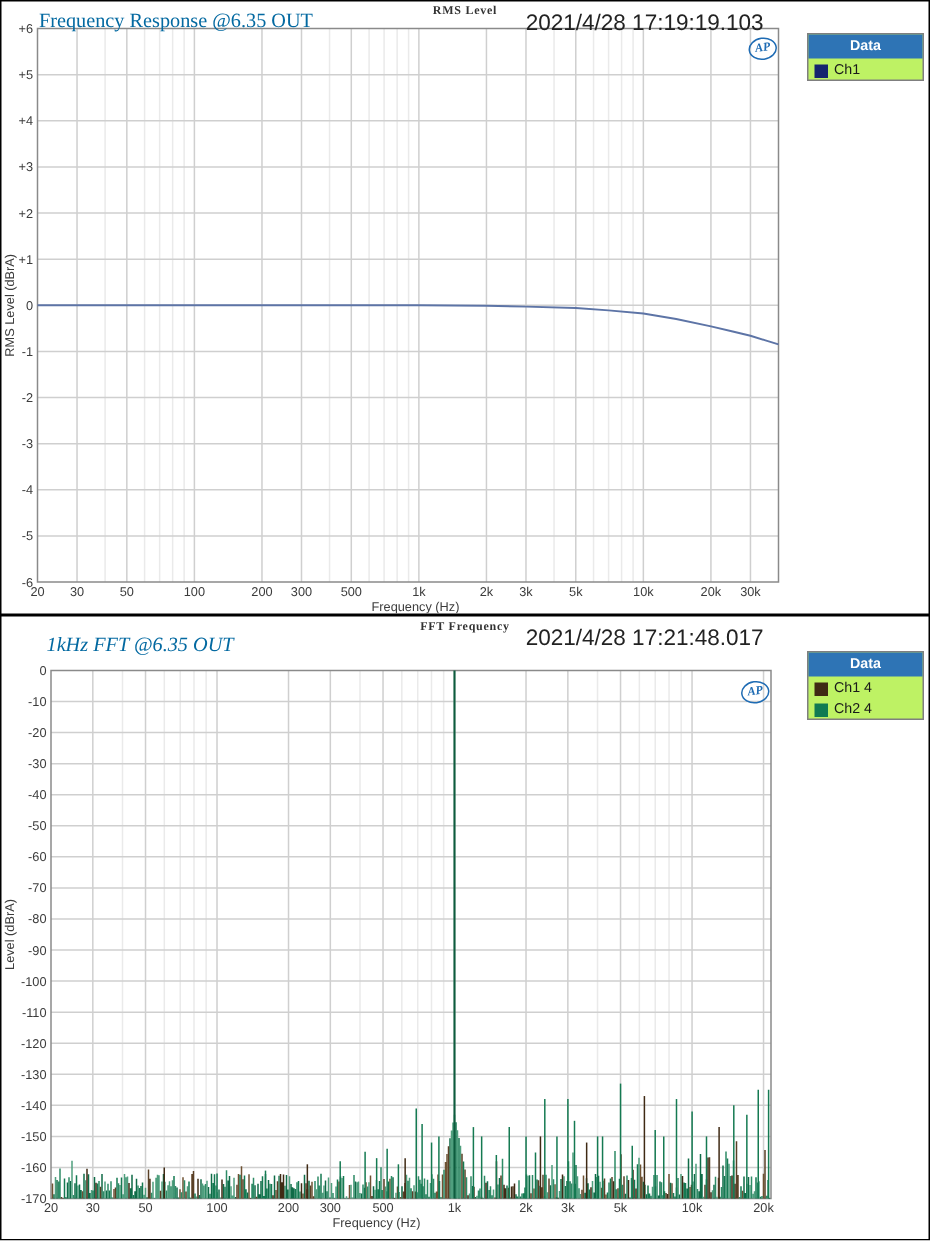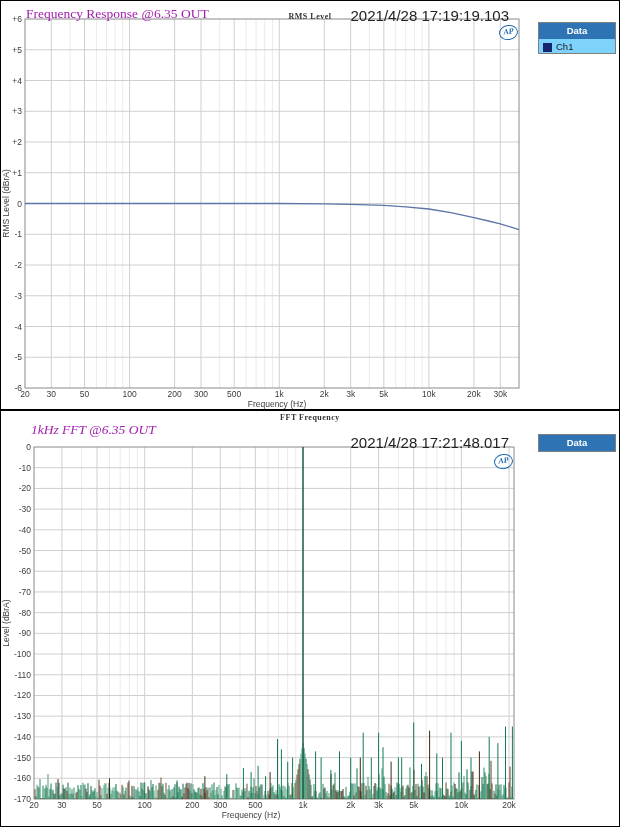--- a/index.html
+++ b/index.html
@@ -1,30 +1,30 @@
 <!DOCTYPE html>
 <html><head>
 <meta charset="utf-8">
 <style>
   html,body{margin:0;padding:0;background:#fff;}
   body{width:620px;height:827px;position:relative;font-family:"Liberation Sans",sans-serif;}
   .panel{position:absolute;left:0;width:620px;background:#fff;border:1px solid #000;box-sizing:border-box;overflow:hidden;}
   #panel0{top:0;height:410px;}
   #panel1{top:410px;height:417px;}
   .panel-header{position:absolute;left:0;right:0;text-align:center;font-family:"Liberation Serif",serif;font-size:8px;font-weight:bold;color:#333;letter-spacing:.5px;}
-  #panel0 .panel-header{top:11px;}
+  #panel0 .panel-header{top:1px;}
   #panel1 .panel-header{top:2px;}
-  .chart-title{position:absolute;font-family:"Liberation Serif",serif;font-size:13.5px;color:#a21caf;}
+  .chart-title{position:absolute;font-family:"Liberation Serif",serif;font-size:13.5px;color:#0369a1;}
   #panel0 .chart-title{left:25px;top:5px;}
   #panel1 .chart-title{left:30px;top:11px;font-style:italic;}
   .timestamp{position:absolute;right:110px;font-family:Liberation Sans, sans-serif;font-size:15px;color:#222;}
   #panel0 .timestamp{top:6px;}
-  #panel1 .timestamp{top:23px;margin-left:34px;}
+  #panel1 .timestamp{top:6px;margin-left:34px;}
   svg.chart{position:absolute;left:0;top:0;}
-  .legend{position:absolute;left:537px;width:76px;border:1px solid #7f7f7f;background:#7dd3fc;}
+  .legend{position:absolute;left:537px;width:76px;border:1px solid #7f7f7f;background:#bef264;}
   #panel0 .legend{top:21px;}
   #panel1 .legend{top:23px;}
   .legend-header{color:#fff;font-size:9.5px;font-weight:bold;text-align:center;padding:2px 0 3px;}
   .legend-row{display:flex;align-items:flex-end;gap:4px;padding:2px 4px 1px;font-size:9.5px;color:#1a1a1a;}
   .swatch{width:9px;height:9px;flex:0 0 9px;}
   .ap-logo{position:absolute;width:17px;height:13px;border:1.5px solid #1f6cb4;border-radius:50%;color:#1f6cb4;font-family:"Liberation Serif",serif;font-style:italic;font-weight:bold;font-size:8px;line-height:12px;text-align:center;transform:rotate(-8deg);}
   #panel0 .ap-logo{left:498px;top:24px;}
   #panel1 .ap-logo{left:493px;top:43px;}
 </style>
 </head>
@@ -249,14 +249,24 @@
       <line x1="504.5" x2="504.5" y1="388" y2="315.5" stroke="#157a52" stroke-width="1"></line>
       <line x1="511.4" x2="511.4" y1="388" y2="315.5" stroke="#157a52" stroke-width="1"></line>
       <line x1="302.0" x2="302.0" y1="388" y2="36" stroke="#0d5c3e" stroke-width="1.4"></line>
     </svg>
   <div class="panel-header">FFT Frequency</div>
   <div class="chart-title">1kHz FFT @6.35 OUT</div>
   <div class="timestamp">2021/4/28 17:21:48.017</div>
   <div class="ap-logo">AP</div>
   <div class="legend">
     <div class="legend-header" style="background: rgb(46, 116, 181);">Data</div>
+    <div class="legend-body" id="legend1">
+        <div class="legend-row">
+          <span class="swatch" style="background: rgb(63, 42, 20);"></span>
+          <span>Ch1 4</span>
+        </div>
+        <div class="legend-row">
+          <span class="swatch" style="background: rgb(16, 122, 82);"></span>
+          <span>Ch2 4</span>
+        </div>
+      </div>
   </div>
 </div>
 
 </body></html>

